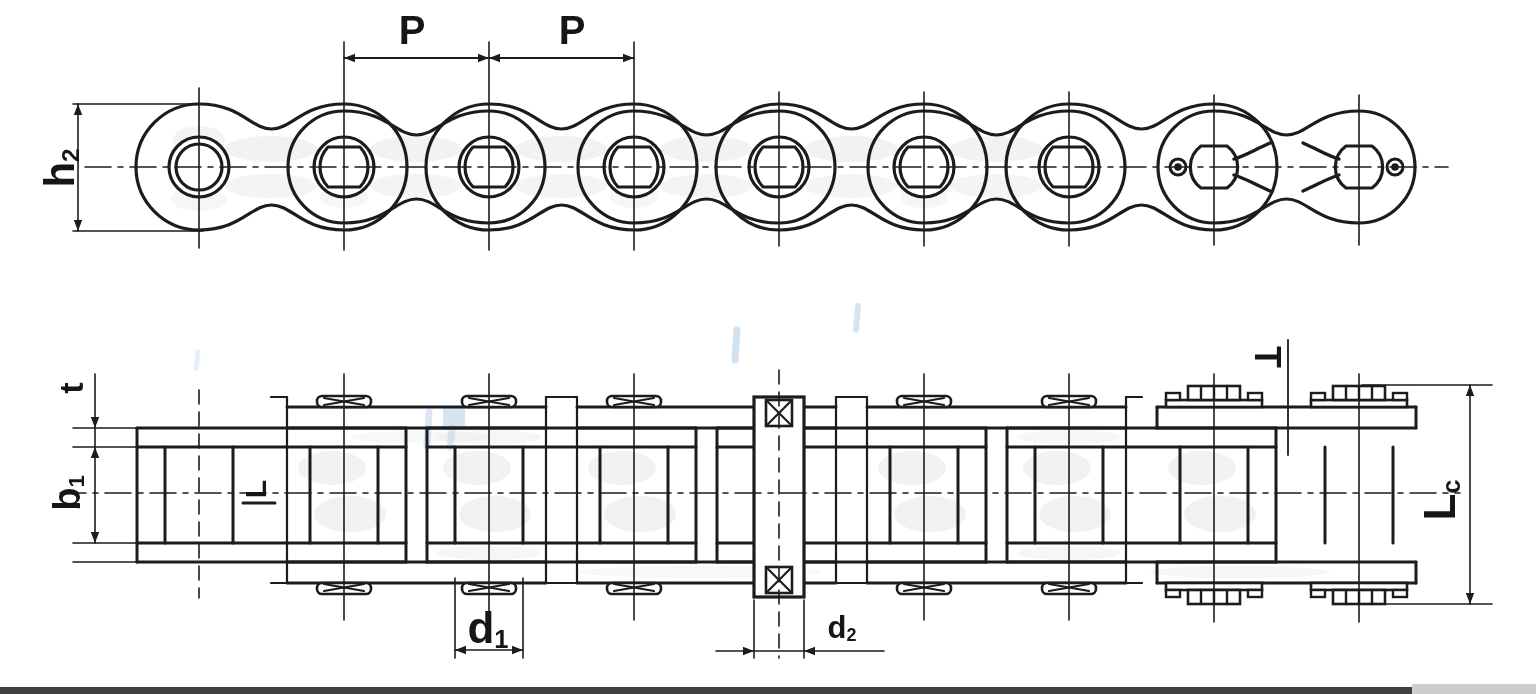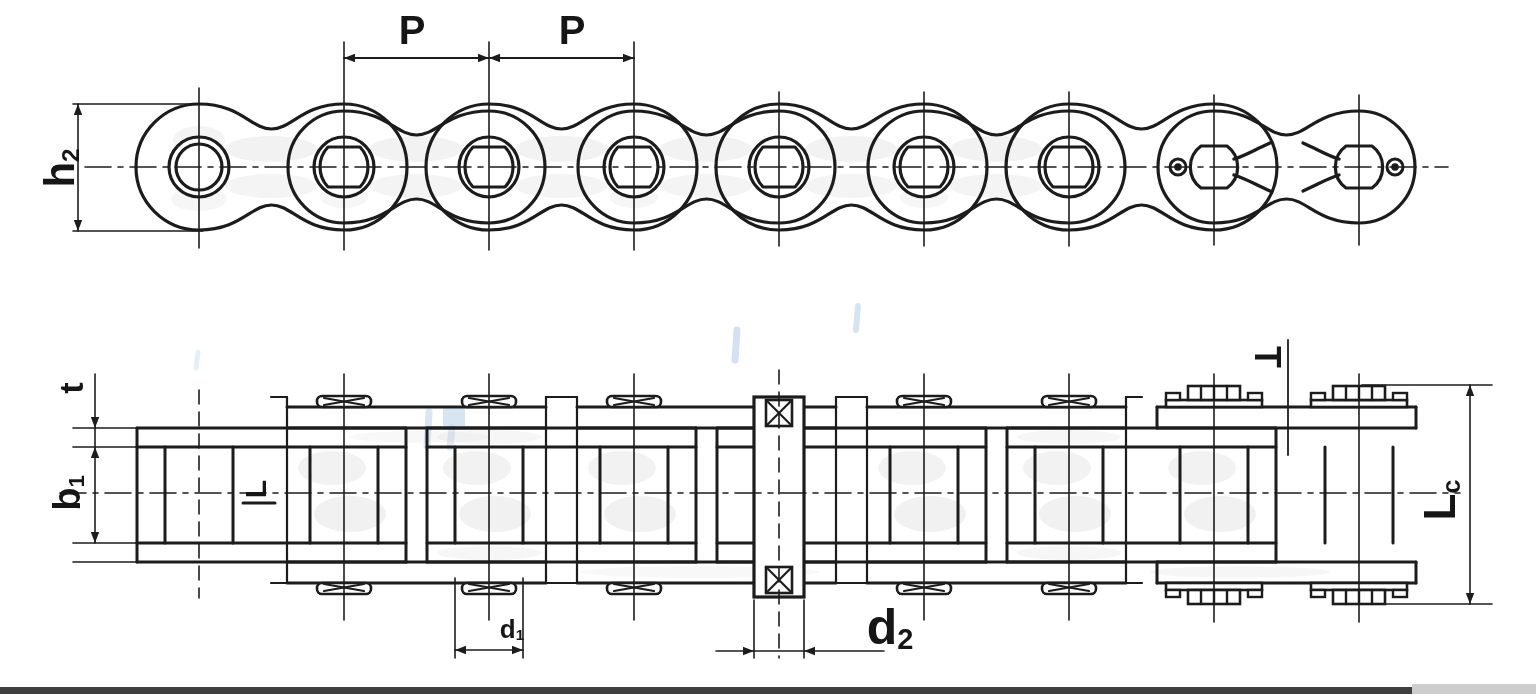--- a/index.html
+++ b/index.html
@@ -357,24 +357,24 @@
   </div>
   <div class="lbl rotccw" style="left:72px;top:388px;font-size:34px;">
     <span>t</span><span class="sub"></span>
   </div>
   <div class="lbl rotccw" style="left:68px;top:493px;font-size:38px;">
     <span>b</span><span class="sub">1</span>
   </div>
   <div class="lbl rotccw" style="left:257px;top:489px;font-size:30px;">
     <span>L</span><span class="sub"></span>
   </div>
-  <div class="lbl" style="left:512px;top:629px;font-size:26px;">
+  <div class="lbl" style="left:488px;top:629px;font-size:44px;">
     <span>d</span><span class="sub">1</span>
   </div>
-  <div class="lbl" style="left:842px;top:628px;font-size:50px;margin-left:48px;">
+  <div class="lbl" style="left:842px;top:628px;font-size:31px;">
     <span>d</span><span class="sub">2</span>
   </div>
   <div class="lbl rotcw" style="left:1266px;top:357px;font-size:36px;">
     <span>T</span><span class="sub"></span>
   </div>
   <div class="lbl rotccw" style="left:1441px;top:500px;font-size:44px;">
     <span>L</span><span class="sub">c</span>
   </div>
 </div>
 

